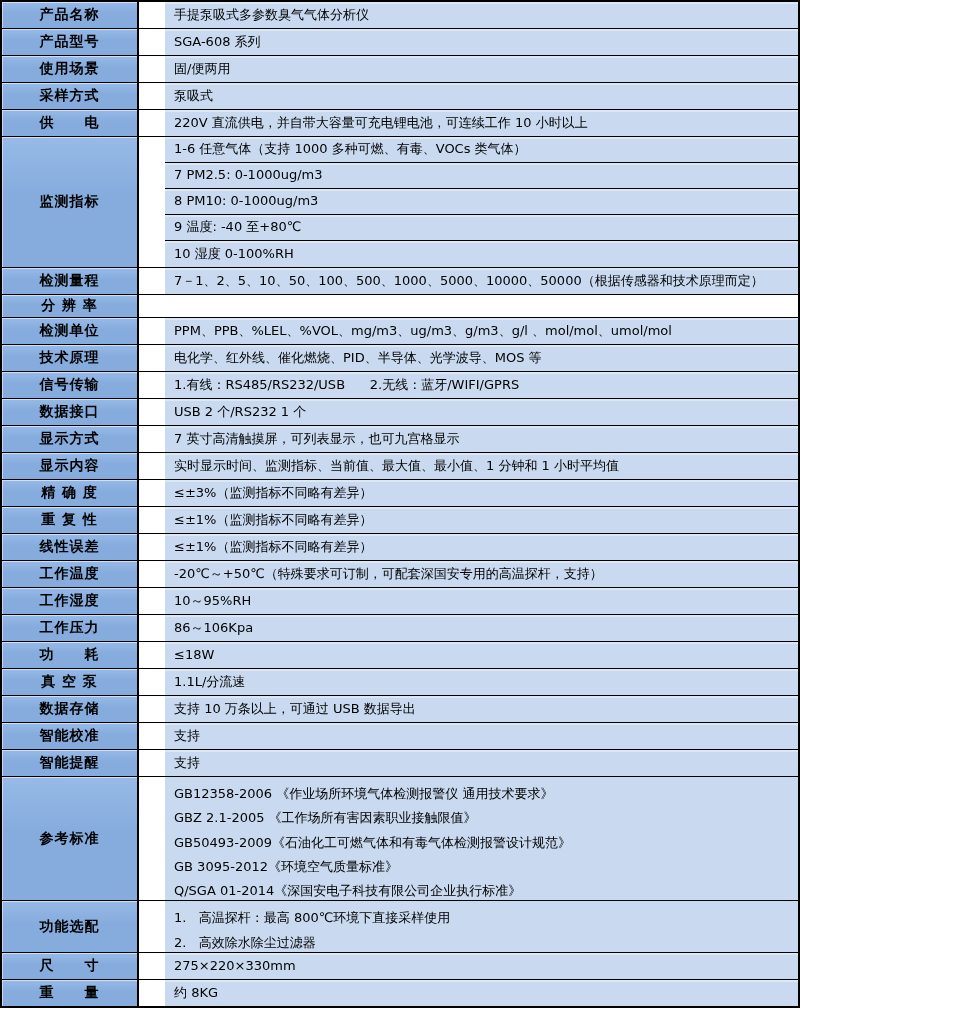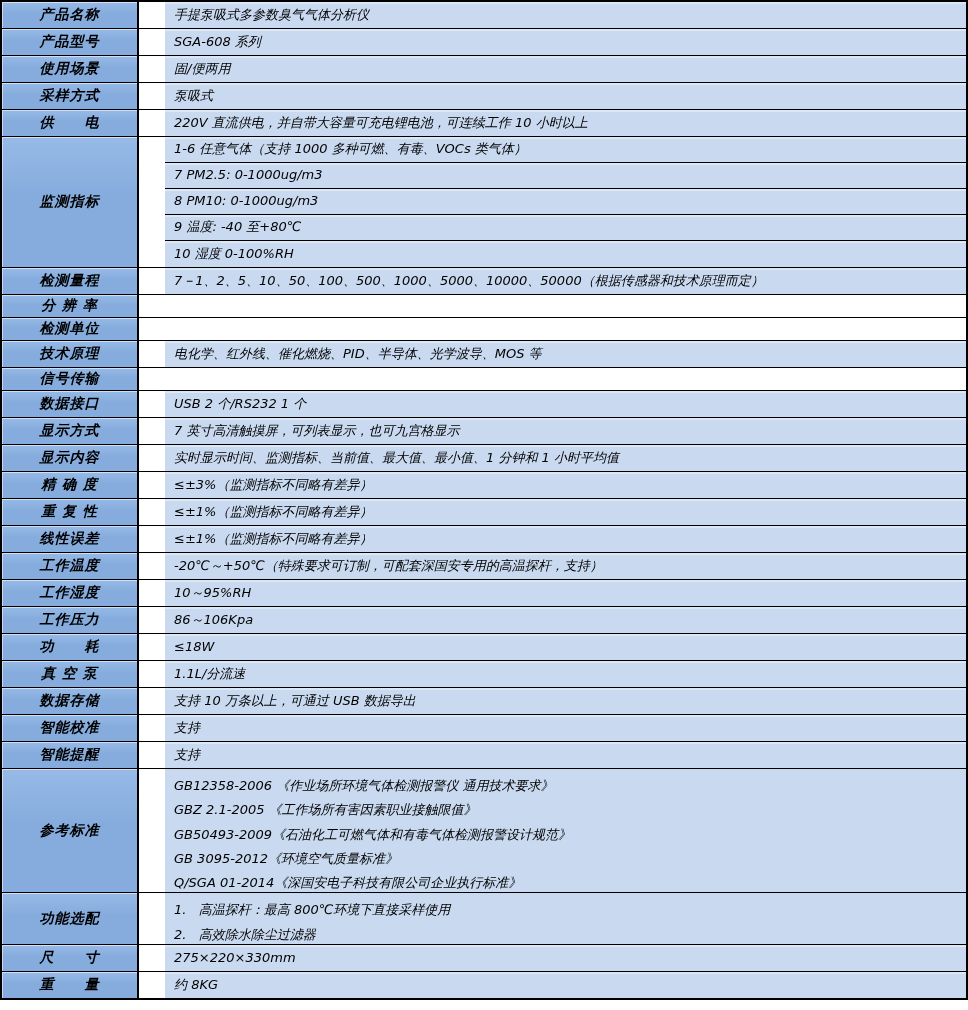--- a/index.html
+++ b/index.html
@@ -11,25 +11,24 @@
     --text:#000000;
   }
   html,body{margin:0;padding:0;}
   body{
     width:968px;
     background:#ffffff;
     font-family:"DejaVu Sans","Liberation Sans",sans-serif;
     color:var(--text);
   }
   .spec-table{
-    width:968px;
+    width:800px;
     box-sizing:border-box;
     border:2px solid var(--border);
     border-top-width:2px;
-    font-style:italic;
   }
   .row{
     display:flex;
     border-bottom:1px solid var(--border);
   }
   .row:last-child{border-bottom:none;}
   .label-cell{
     flex:0 0 137px;
     width:137px;
     box-sizing:border-box;
@@ -134,31 +133,37 @@
         <div class="value-line">7－1、2、5、10、50、100、500、1000、5000、10000、50000（根据传感器和技术原理而定）</div>
       </div>
   </div>
 
   <div class="row">
     <div class="label-cell">分 辨 率</div>
   </div>
 
   <div class="row">
     <div class="label-cell">检测单位</div>
+    <div class="value-cell">
+        <div class="value-line">PPM、PPB、%LEL、%VOL、mg/m3、ug/m3、g/m3、g/l 、mol/mol、umol/mol</div>
+      </div>
   </div>
 
   <div class="row">
     <div class="label-cell">技术原理</div>
     <div class="value-cell">
         <div class="value-line">电化学、红外线、催化燃烧、PID、半导体、光学波导、MOS 等</div>
       </div>
   </div>
 
   <div class="row">
     <div class="label-cell">信号传输</div>
+    <div class="value-cell">
+        <div class="value-line">1.有线：RS485/RS232/USB      2.无线：蓝牙/WIFI/GPRS</div>
+      </div>
   </div>
 
   <div class="row">
     <div class="label-cell">数据接口</div>
     <div class="value-cell">
         <div class="value-line">USB 2 个/RS232 1 个</div>
       </div>
   </div>
 
   <div class="row">

